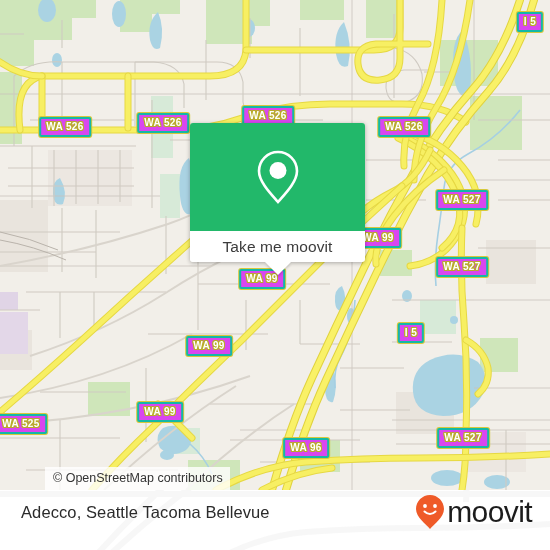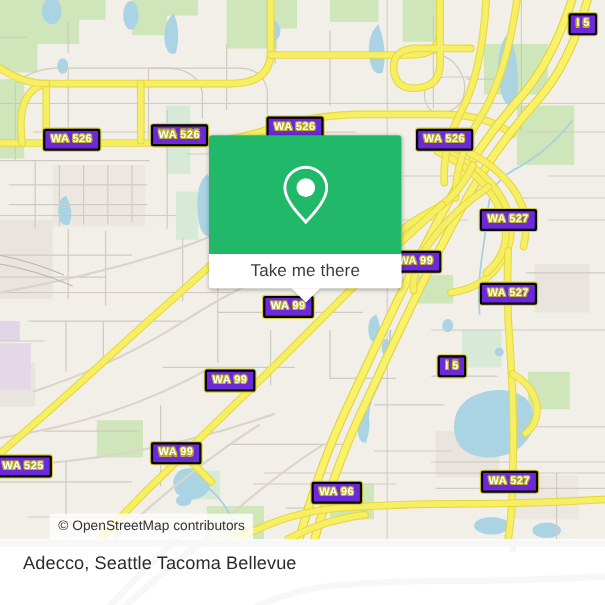--- a/index.html
+++ b/index.html
@@ -28,22 +28,22 @@
     width: 550px;
     height: 490px;
     background: #f2efe9;
     overflow: hidden;
   }
   .map-svg { position: absolute; left: 0; top: 0; }
 
   
   .shield {
     position: absolute;
-    background: #6d28d9;
-    border: 2px solid #000000;
+    background: #d946ef;
+    border: 2px solid #14b8a6;
     box-shadow: 0 0 0 1px #d6c93c;
     border-radius: 2px;
     color: #ffffff;
     font-size: 10px;
     font-weight: bold;
     letter-spacing: 0.4px;
     line-height: 13px;
     padding: 1px 5px 2px 5px;
     white-space: nowrap;
     text-shadow:
@@ -379,37 +379,46 @@
       </div>
 
     <div class="popup">
       <div class="popup-top">
         <svg width="46" height="56" viewBox="0 0 46 56" xmlns="http://www.w3.org/2000/svg">
           <path d="M23 3 C12.5 3 4 11.5 4 22 C4 33 16 45 23 53 C30 45 42 33 42 22 C42 11.5 33.5 3 23 3 Z" fill="none" stroke="#ffffff" stroke-width="2.6"></path>
           <circle cx="23" cy="21.5" r="8.5" fill="#ffffff"></circle>
         </svg>
       </div>
       <div class="popup-bottom">
-        <span class="popup-label">Take me there</span>
+        <span class="popup-label">Take me moovit</span>
       </div>
       <div class="popup-tail"></div>
     </div>
 
     <div class="attrib">© OpenStreetMap contributors</div>
   </div>
 
   <div class="footer">
     <svg class="footer-watermark" width="550" height="550" viewBox="0 0 550 550" xmlns="http://www.w3.org/2000/svg">
       <g fill="none" stroke="#777777" stroke-width="6">
         <path d="M216 560 q44 -24 90 -28 q56 -4 112 -4 q66 0 132 -4"></path>
         <path d="M0 482 q40 -34 84 -74 q50 -46 102 -92"></path>
         <path d="M402 256 q-40 36 -76 70 q-44 44 -86 86 q-44 42 -86 84 q-34 32 -62 64"></path>
         <path d="M104 560 q66 -62 132 -104"></path>
         <path d="M0 494 h550"></path>
         <path d="M462 298 q-2 48 2 94 q4 54 2 110"></path>
       </g>
     </svg>
     <div class="footer-inner">
       <div class="footer-title">Adecco, Seattle Tacoma Bellevue</div>
+      <div class="brand">
+        <svg width="30" height="36" viewBox="0 0 30 36" xmlns="http://www.w3.org/2000/svg">
+          <path d="M15 1 C7.3 1 1 7.3 1 15 C1 23.5 11 30 15 35 C19 30 29 23.5 29 15 C29 7.3 22.7 1 15 1 Z" fill="#ef5a28"></path>
+          <circle cx="10" cy="12" r="1.9" fill="#ffffff"></circle>
+          <circle cx="20" cy="12" r="1.9" fill="#ffffff"></circle>
+          <path d="M9.5 17.5 q5.5 5 11 0" fill="none" stroke="#ffffff" stroke-width="2.1" stroke-linecap="round"></path>
+        </svg>
+        <span class="brand-word">moovit</span>
+      </div>
     </div>
   </div>
 
 </div>
 
 </body></html>

